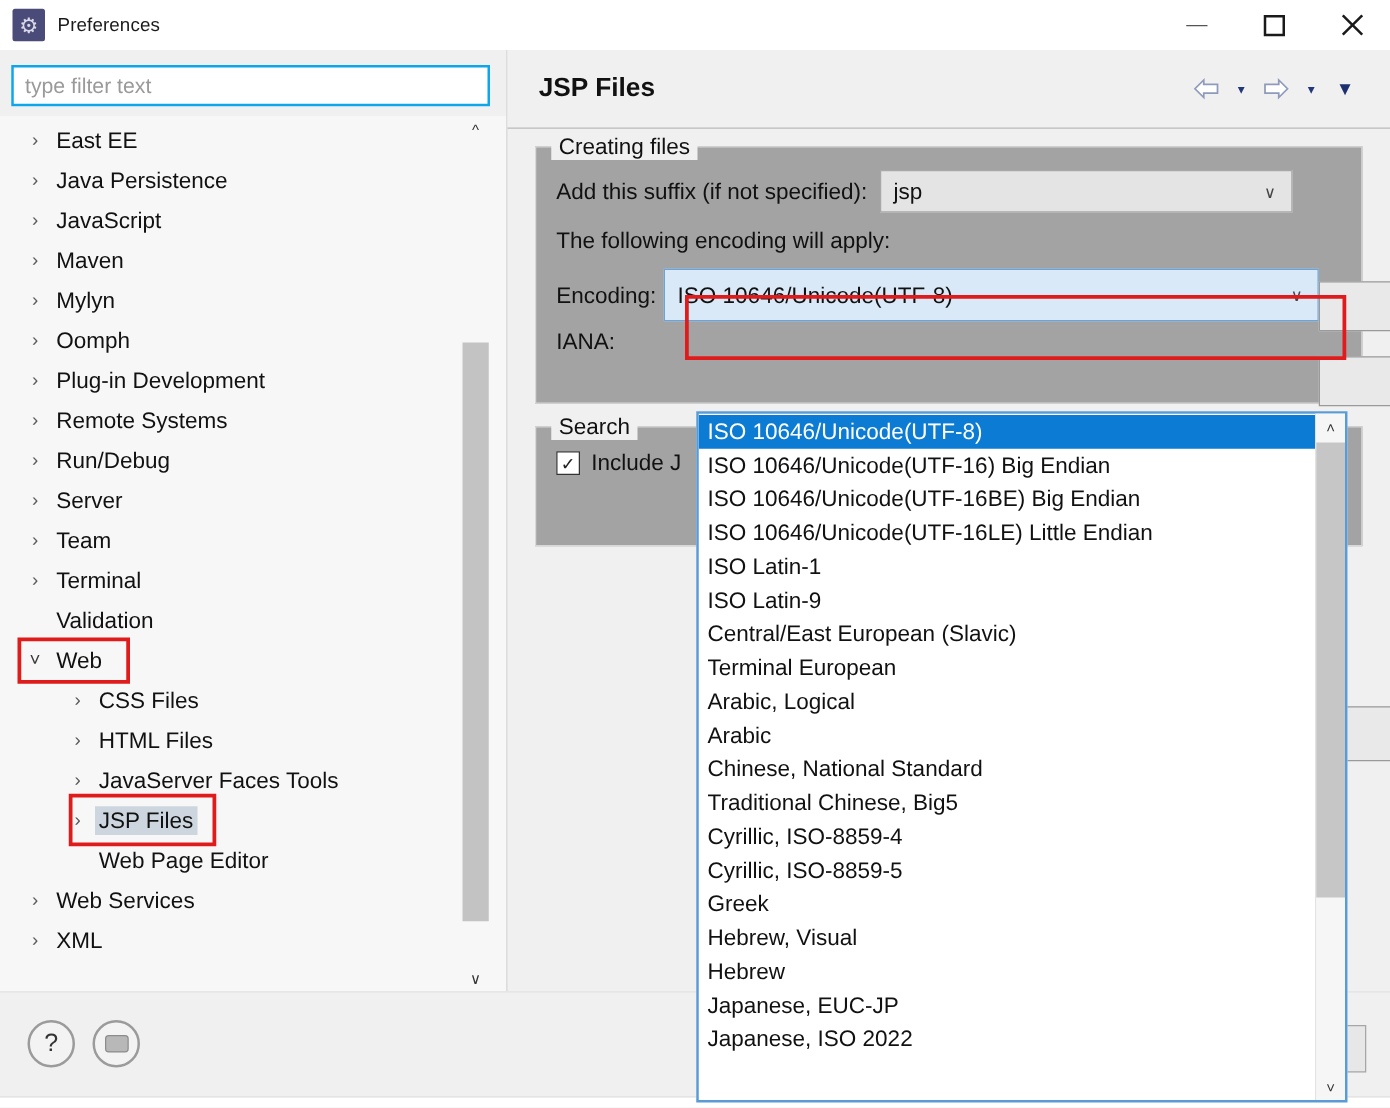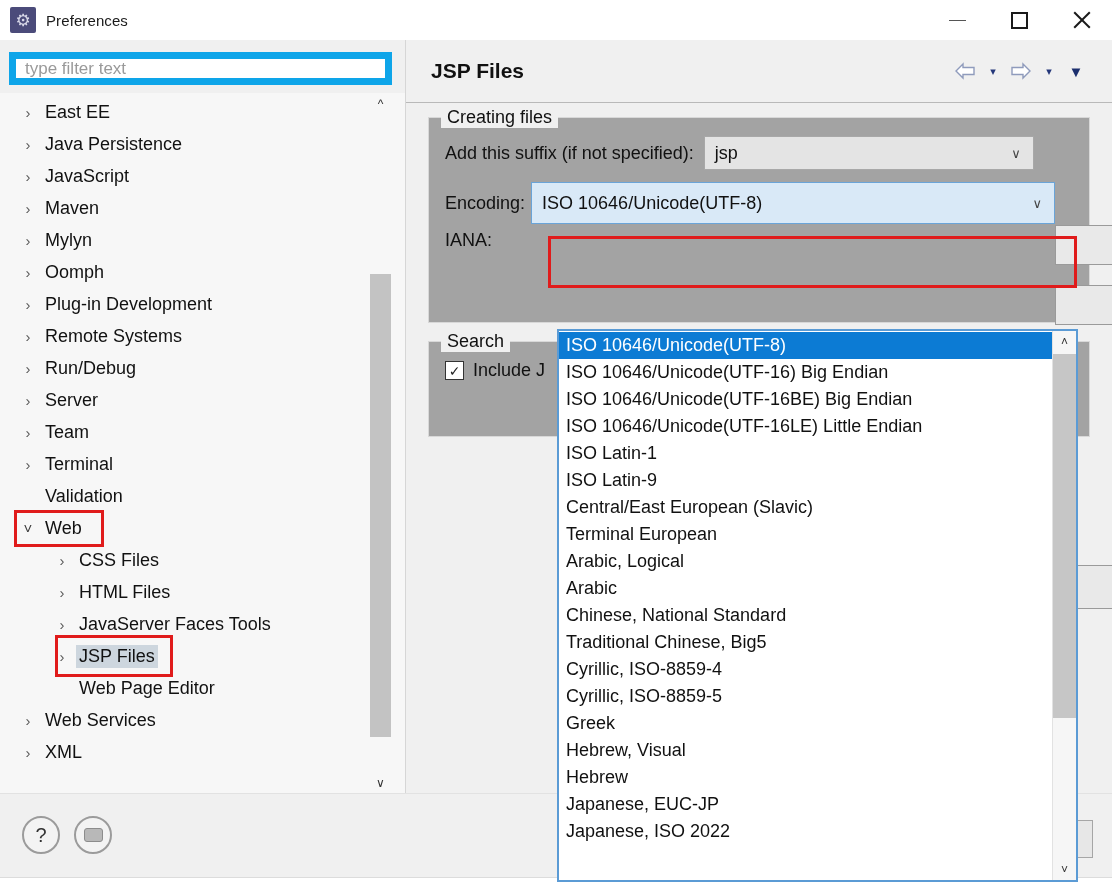--- a/index.html
+++ b/index.html
@@ -79,21 +79,21 @@
     width: 405px; flex: 0 0 405px;
     background: #f0f0f0;
     padding: 0;
     position: relative;
     display: flex; flex-direction: column;
   }
   .filter-wrap { padding: 12px 13px 8px 9px; }
   .filter-input {
     width: 100%; box-sizing: border-box;
     height: 33px;
-    border: 7px solid #0ea5e9;
+    border: 2px solid #0ea5e9;
     background: #ffffff;
     font-family: "Liberation Sans", sans-serif;
     font-size: 17px;
     color: #9a9a9a;
     padding: 0 9px;
     outline: none;
   }
   .filter-input::placeholder { color: #9a9a9a; }
 
   .tree-area {
@@ -503,20 +503,21 @@
           <div class="group-title">Creating files</div>
 
           <div class="field-row">
             <span class="field-label">Add this suffix (if not specified):</span>
             <div class="combo suffix" style="margin-left:10px;">
               <span class="val">jsp</span>
               <span class="arrow">∨</span>
             </div>
           </div>
 
+          <div class="spacer-line">The following encoding will apply:</div>
 
           <div class="field-row" style="margin-bottom:6px;">
             <span class="field-label">Encoding:</span>
             <div class="combo encoding" style="margin-left:6px;">
               <span class="val">ISO 10646/Unicode(UTF-8)</span>
               <span class="arrow">∨</span>
             </div>
           </div>
 
           <div class="field-row">

